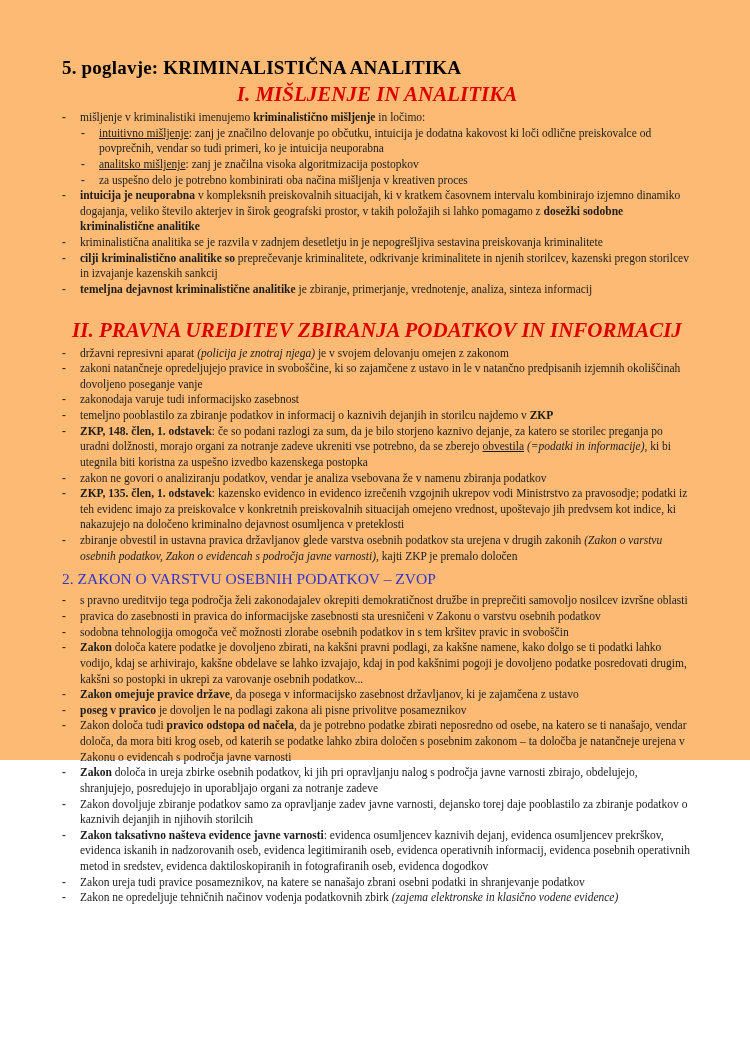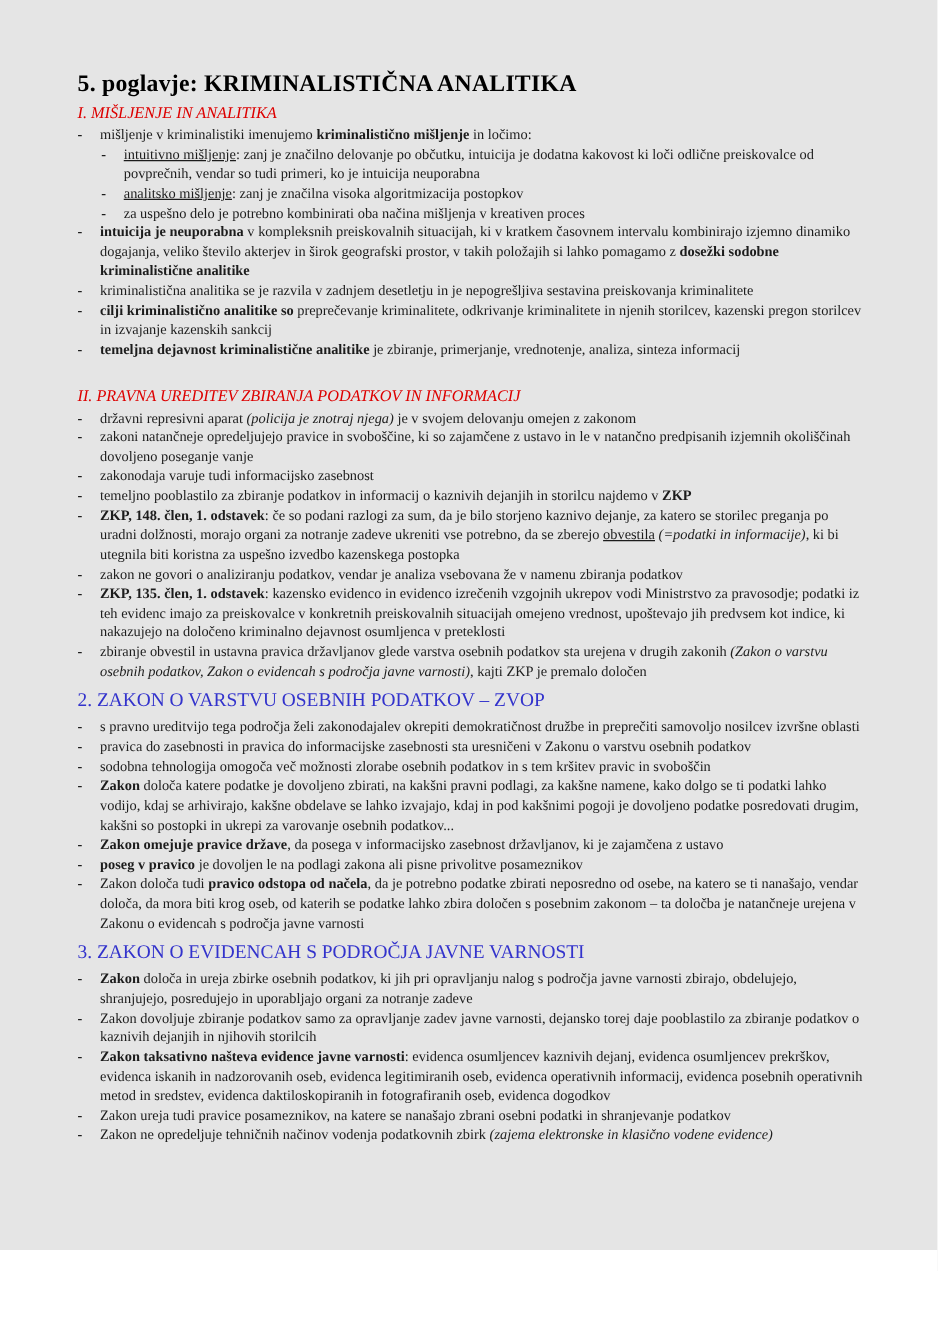--- a/index.html
+++ b/index.html
@@ -4,37 +4,38 @@
 <style>
   html, body { margin: 0; padding: 0; background: #ffffff; }
   body {
     width: 750px; height: 1061px;
     font-family: "Liberation Serif", "DejaVu Serif", serif;
     color: #1c1c1c;
     overflow: hidden;
   }
   .page {
     box-sizing: border-box;
-    width: 750px; height: 1000px;
+    width: 750px; height: 760px;
     padding: 57px 58px 40px 62px;
-    background: #e5e5e5;
+    background: #fdba74;
   }
   .doc-title {
     font-size: 19px;
     font-weight: bold;
     color: #000000;
     margin: 0 0 3px 0;
     letter-spacing: 0.2px;
   }
   .heading-red {
-    font-size: 13px;
-    font-weight: normal;
+    font-size: 21px;
+    font-weight: bold;
     font-style: italic;
     color: #dd0000;
     margin: 0 0 3px 0;
+    text-align: center;
   }
   .heading-red.spaced { margin-top: 20px; }
   .heading-blue {
     font-size: 15.5px;
     font-weight: normal;
     color: #3333cc;
     margin: 5px 0 4px 0;
     line-height: 1.3;
     white-space: pre-line;
   }
@@ -157,21 +158,20 @@
         </div>
         <div class="item level1">
           <span class="marker">-</span>
           <span class="content"><span class="run-b">poseg v pravico</span><span> je dovoljen le na podlagi zakona ali pisne privolitve posameznikov</span></span>
         </div>
         <div class="item level1">
           <span class="marker">-</span>
           <span class="content"><span>Zakon določa tudi </span><span class="run-b">pravico odstopa od načela</span><span>, da je potrebno podatke zbirati neposredno od osebe, na katero se ti nanašajo, vendar določa, da mora biti krog oseb, od katerih se podatke lahko zbira določen s posebnim zakonom – ta določba je natančneje urejena v Zakonu o evidencah s področja javne varnosti</span></span>
         </div>
       </div>
-      <div class="heading-blue" style="color: rgb(51, 51, 204);">3. ZAKON O EVIDENCAH S PODROČJA JAVNE VARNOSTI</div>
       <div class="list">
         <div class="item level1">
           <span class="marker">-</span>
           <span class="content"><span class="run-b">Zakon</span><span> določa in ureja zbirke osebnih podatkov, ki jih pri opravljanju nalog s področja javne varnosti zbirajo, obdelujejo, shranjujejo, posredujejo in uporabljajo organi za notranje zadeve</span></span>
         </div>
         <div class="item level1">
           <span class="marker">-</span>
           <span class="content"><span>Zakon dovoljuje zbiranje podatkov samo za opravljanje zadev javne varnosti, dejansko torej daje pooblastilo za zbiranje podatkov o kaznivih dejanjih in njihovih storilcih</span></span>
         </div>
         <div class="item level1">

